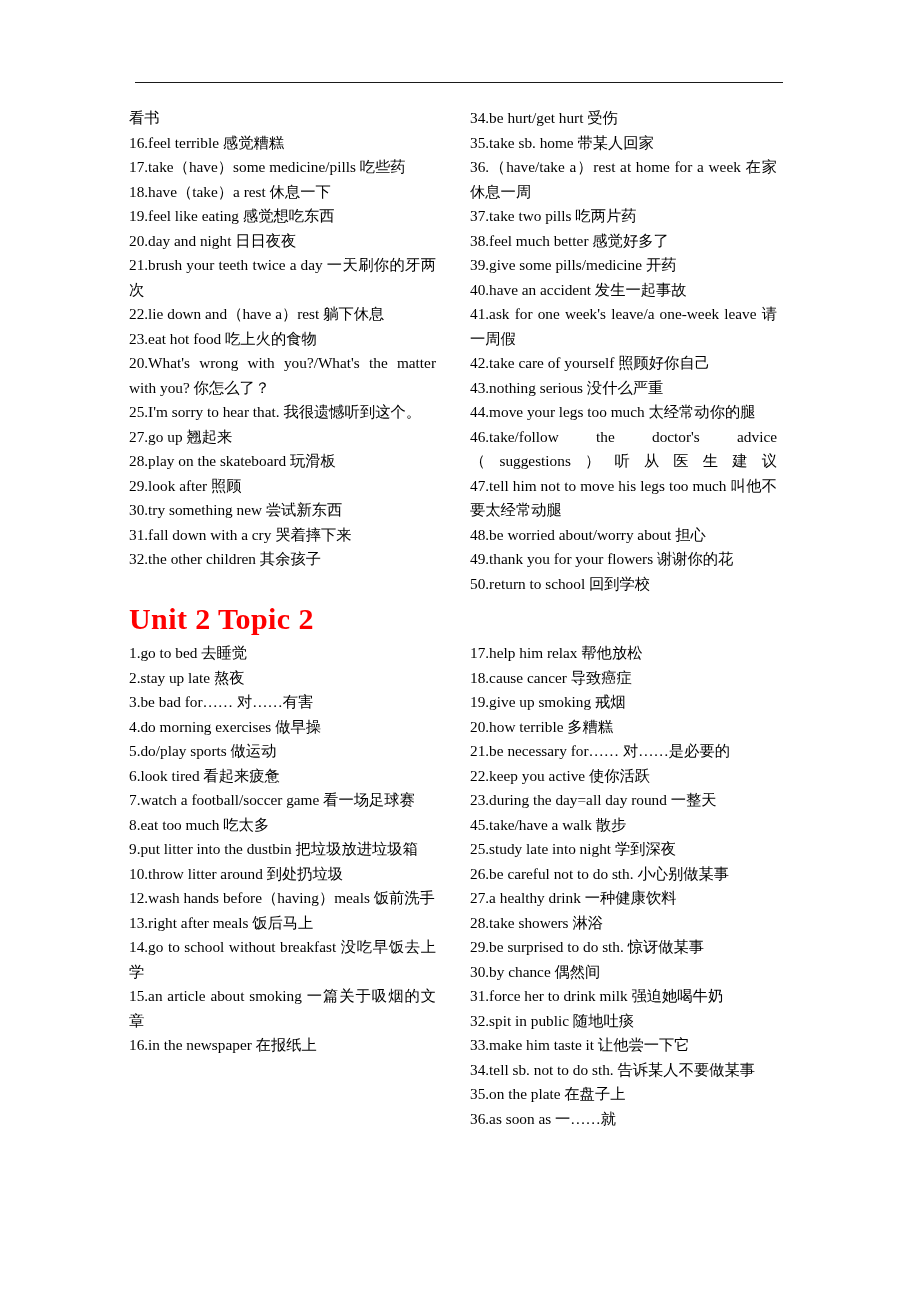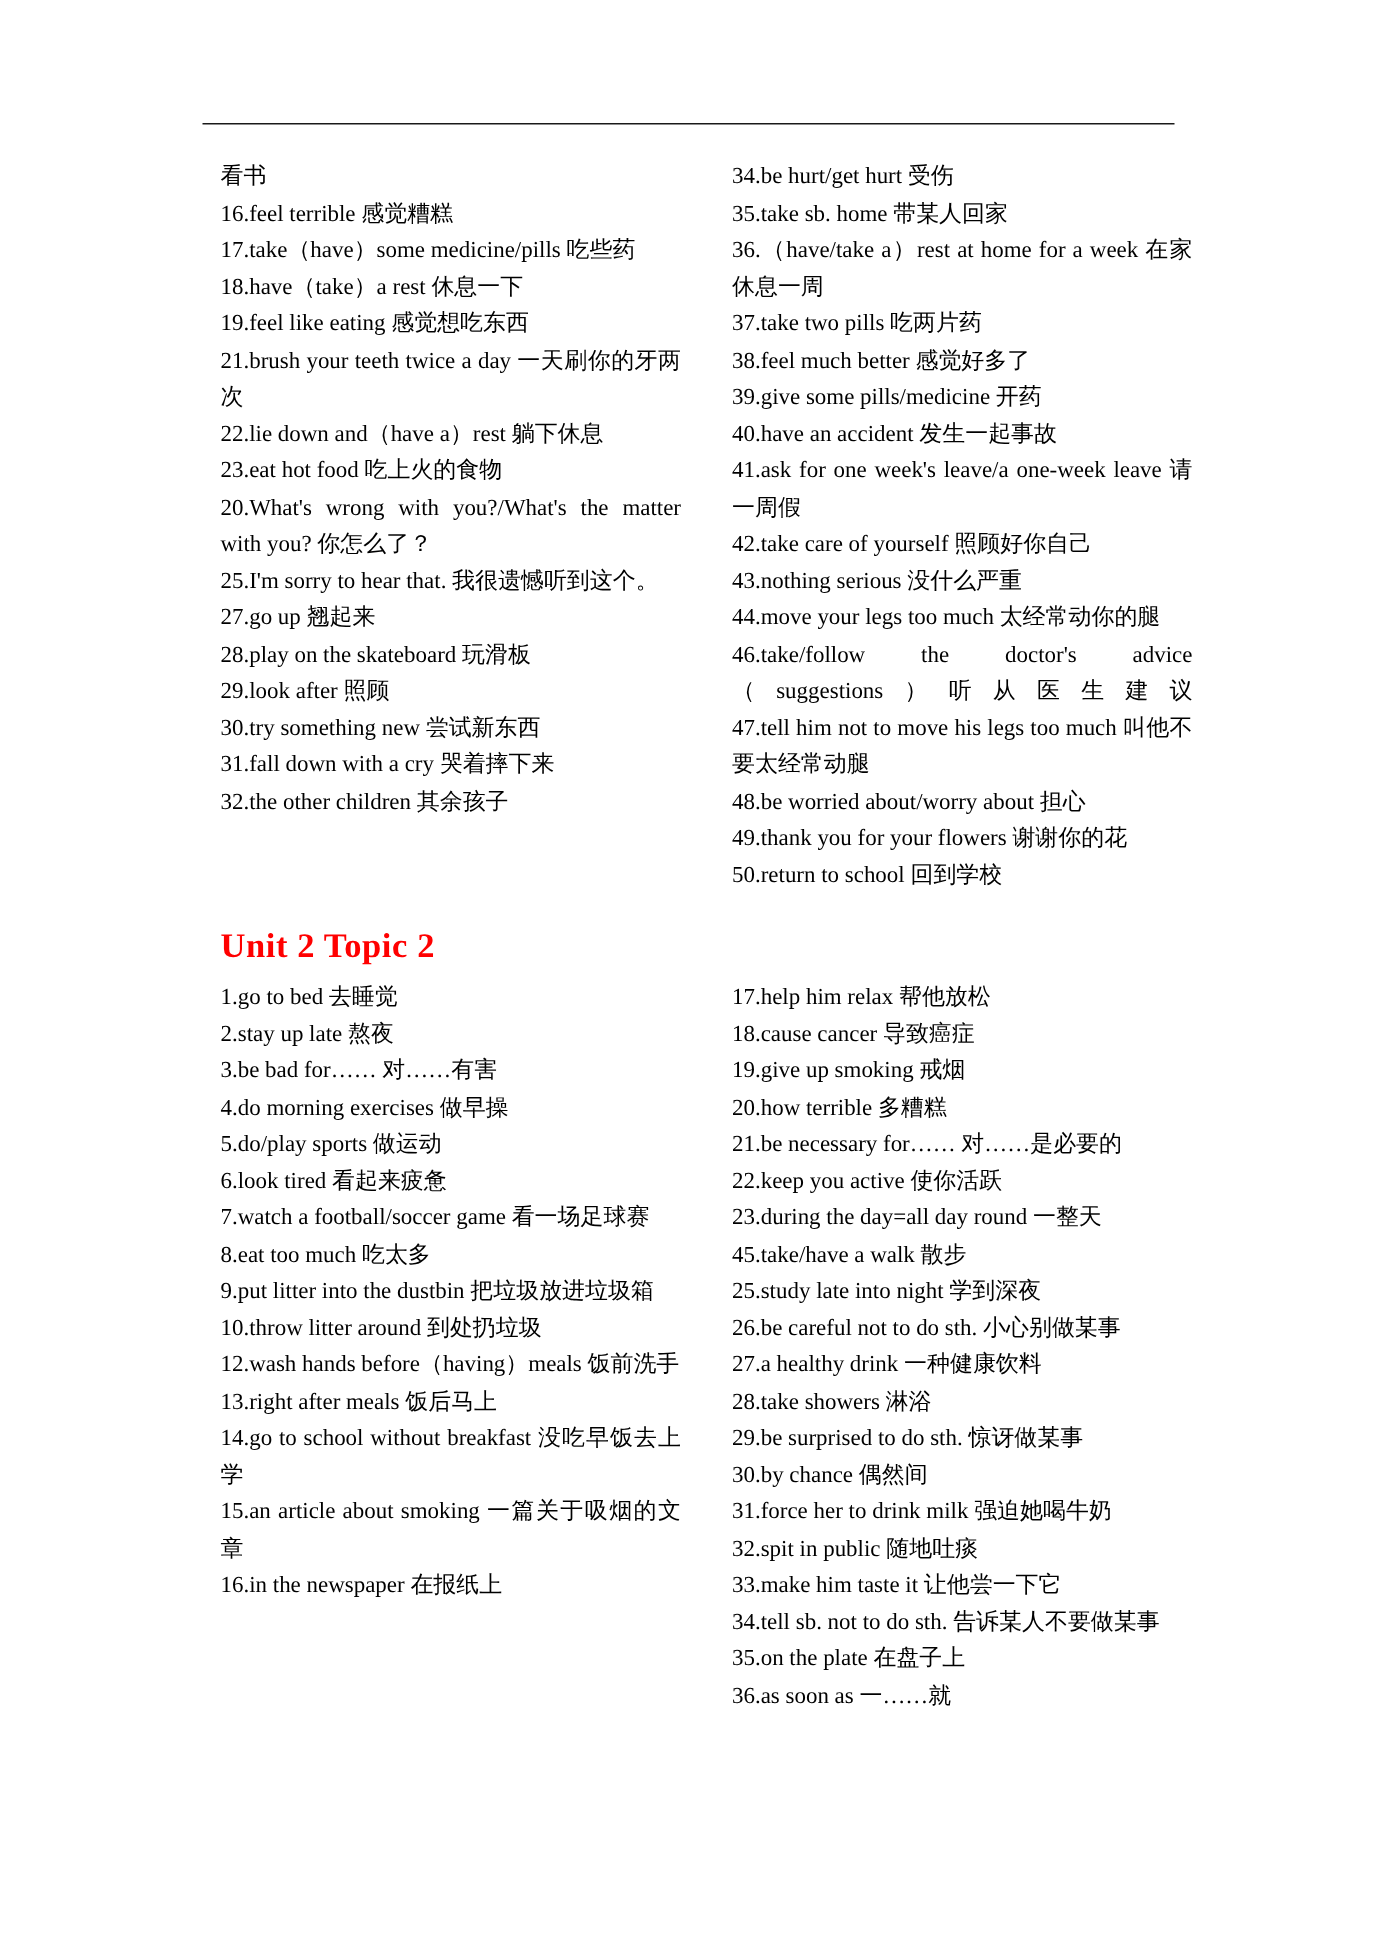--- a/index.html
+++ b/index.html
@@ -23,21 +23,21 @@
   .header-rule {
     position: absolute;
     left: 135px;
     top: 82px;
     width: 648px;
     height: 0;
     border-top: 1.6px solid #1a1a1a;
   }
   .content {
     position: absolute;
-    left: 147px;
+    left: 129px;
     top: 106px;
     width: 648px;
   }
   .cols {
     display: flex;
     flex-direction: row;
     align-items: flex-start;
     width: 648px;
   }
   .col {
@@ -58,23 +58,23 @@
     text-align: justify;
     text-align-last: left;
   }
   .entry.justify-all {
     text-align: justify;
     text-align-last: justify;
   }
   .unit-heading {
     color: #ff0000;
     font-weight: bold;
-    font-size: 23px;
+    font-size: 30px;
     line-height: 40px;
-    margin: 15px 0 2px 0;
+    margin: 3px 0 2px 0;
     font-family: "Liberation Serif", "DejaVu Serif", serif;
     letter-spacing: 0.4px;
   }
   .heading-row {
     display: flex;
     flex-direction: row;
     width: 648px;
   }
   .heading-spacer { width: 307px; margin-right: 34px; }
 </style>
@@ -87,20 +87,21 @@
 
   <div class="content">
 
     <div class="cols">
       <div class="col col-left" id="s0-left">
           <p class="entry">看书</p>
           <p class="entry">16.feel terrible  感觉糟糕</p>
           <p class="entry justify">17.take（have）some medicine/pills  吃些药</p>
           <p class="entry">18.have（take）a rest  休息一下</p>
           <p class="entry">19.feel like eating  感觉想吃东西</p>
+          <p class="entry">20.day and night  日日夜夜</p>
           <p class="entry justify">21.brush your teeth twice a day  一天刷你的牙两次</p>
           <p class="entry">22.lie down and（have a）rest  躺下休息</p>
           <p class="entry">23.eat hot food  吃上火的食物</p>
           <p class="entry justify">20.What's wrong with you?/What's the matter with you?  你怎么了？</p>
           <p class="entry justify">25.I'm sorry to hear that.  我很遗憾听到这个。</p>
           <p class="entry">27.go up 翘起来</p>
           <p class="entry">28.play on the skateboard  玩滑板</p>
           <p class="entry">29.look after  照顾</p>
           <p class="entry">30.try something new  尝试新东西</p>
           <p class="entry">31.fall down with a cry  哭着摔下来</p>

